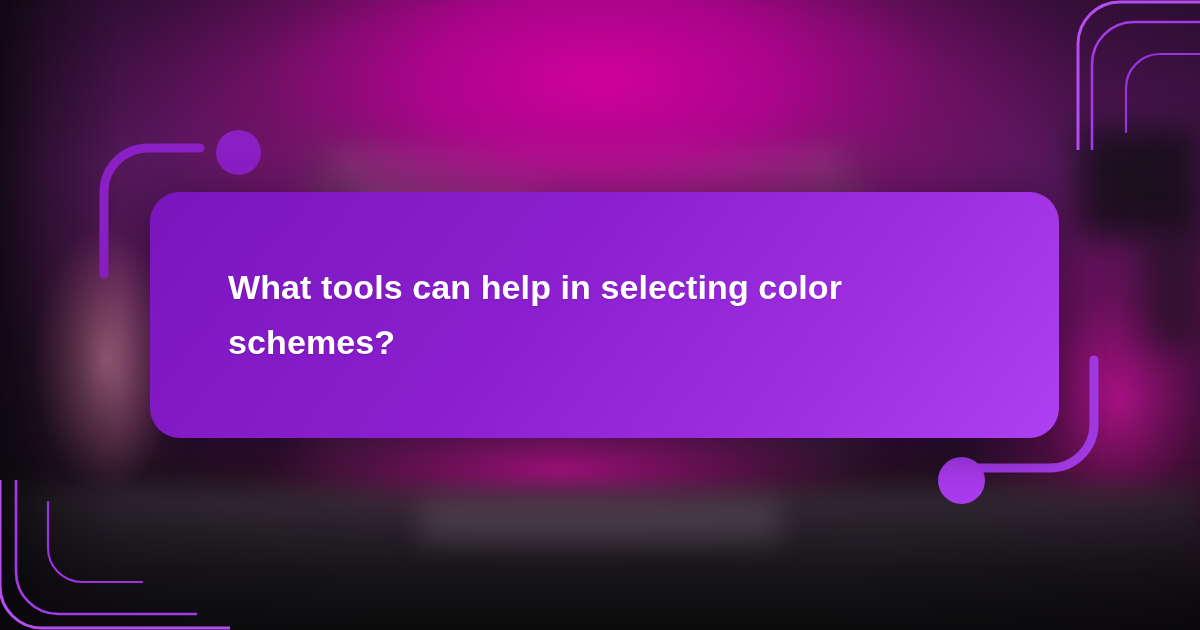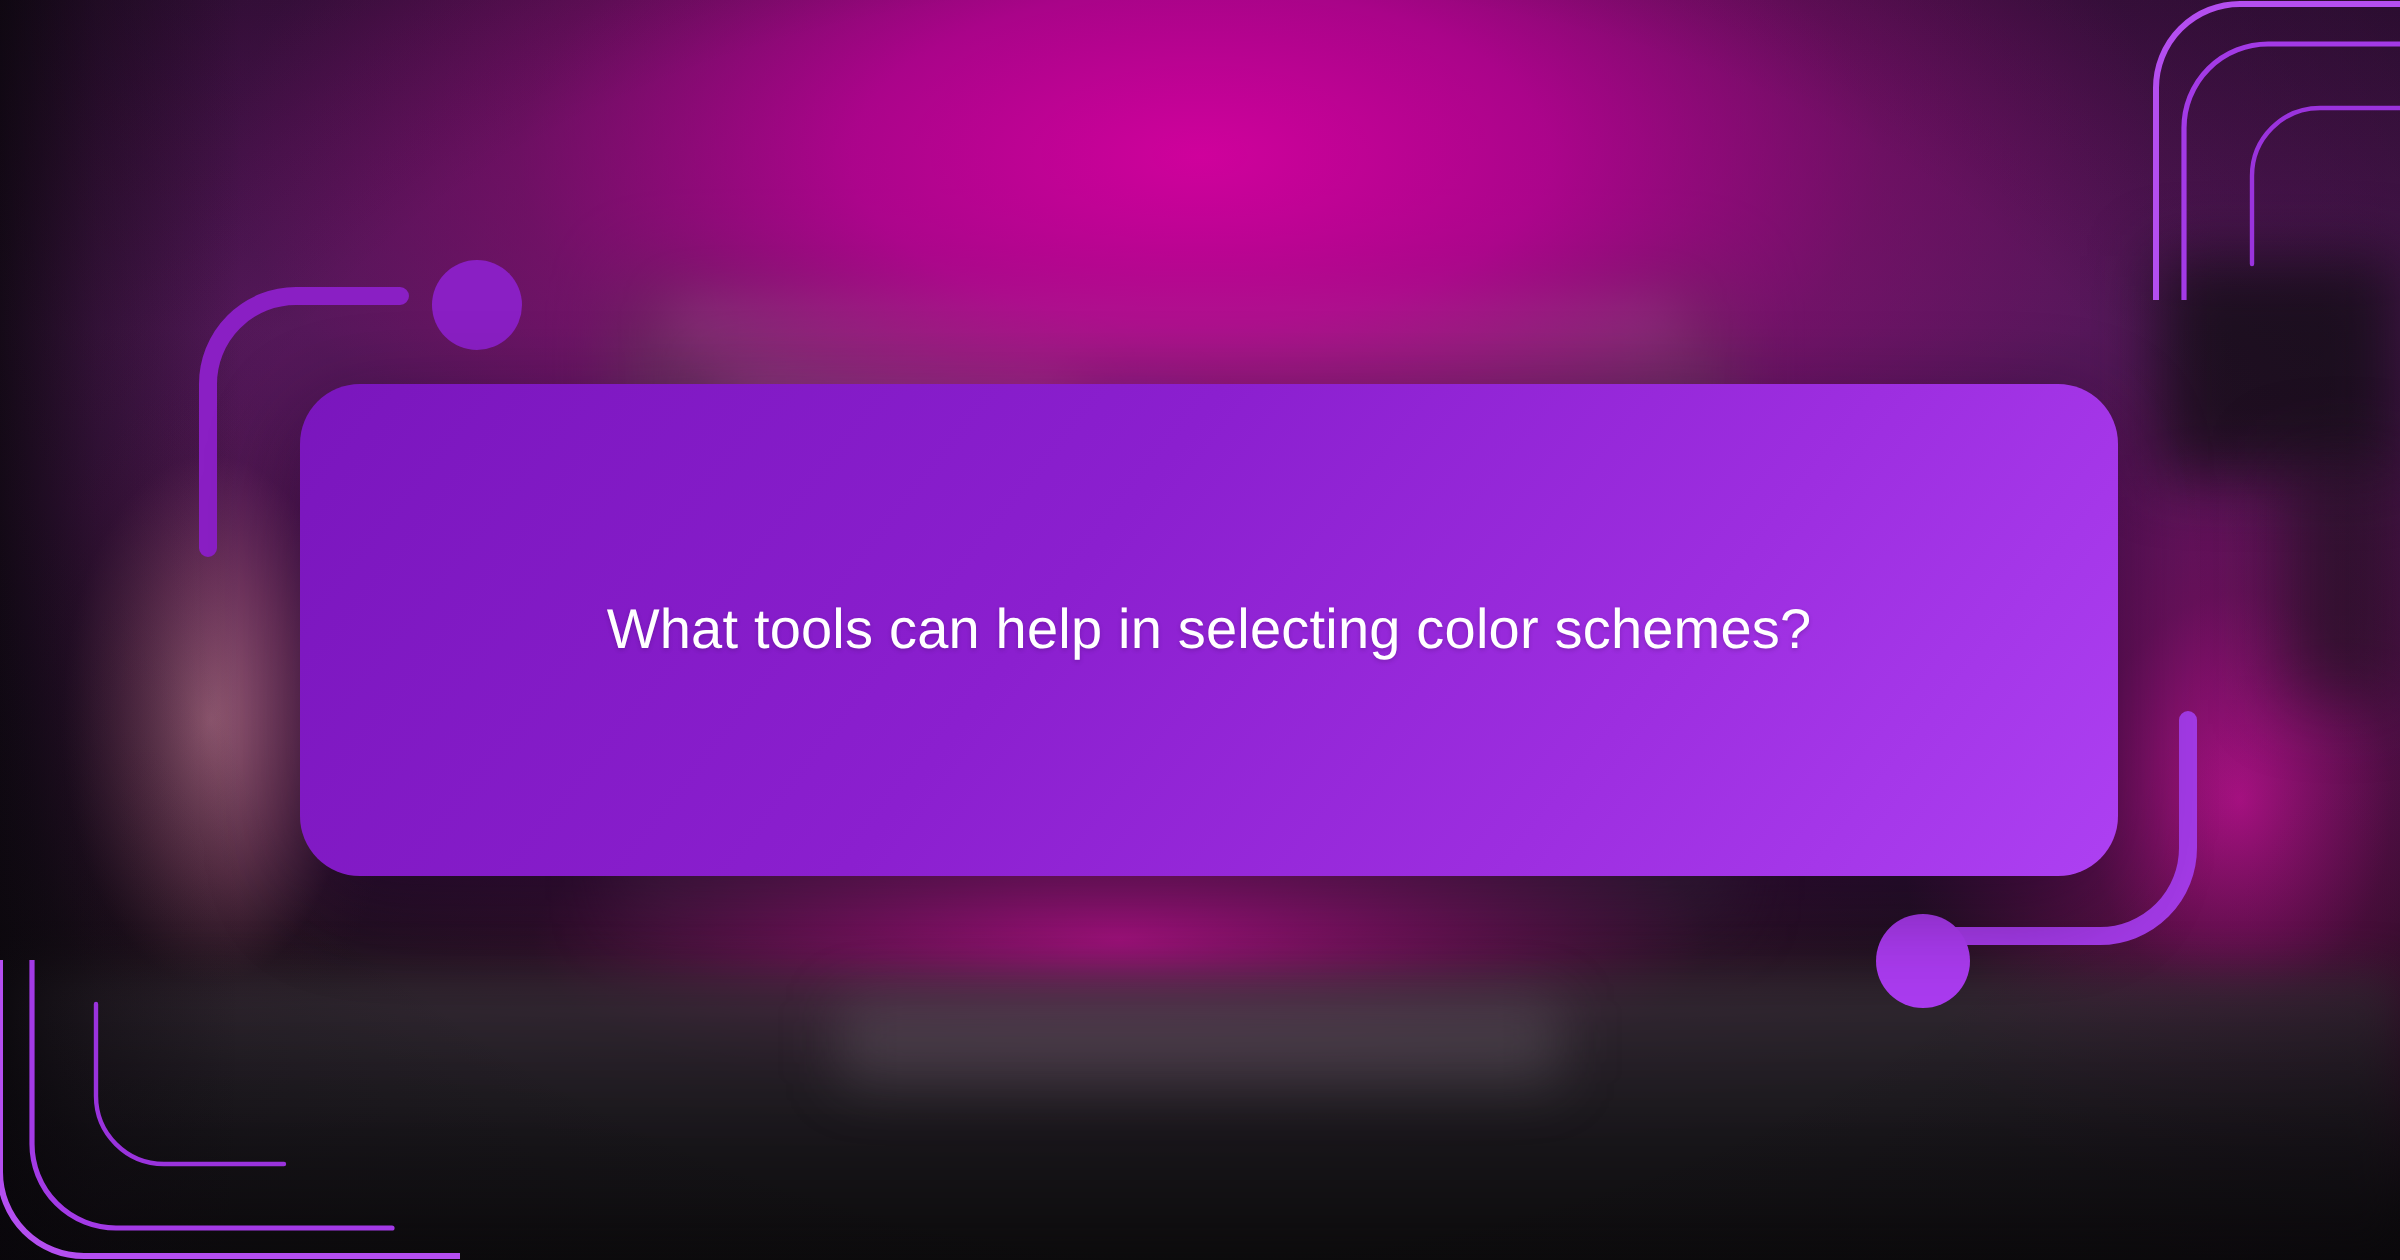--- a/index.html
+++ b/index.html
@@ -228,22 +228,22 @@
     background:linear-gradient(128deg, #7a16bd 0%, #8b1fcf 42%, #9d2ee0 72%, #ad40f2 100%);
     box-shadow:0 14px 46px rgba(28,0,44,0.42);
     display:flex;
     align-items:center;
     justify-content:center;
     padding:30px 78px;
   }
 
   .question-text {
     color:#ffffff;
-    font-size:28px;
-    font-weight:400;
+    font-size:34px;
+    font-weight:700;
     line-height:1.62;
     text-align:left;
     letter-spacing:0.1px;
     text-shadow:0 1px 2px rgba(50,0,70,0.22);
   }
 </style>
 </head>
 <body>
 
 <div class="canvas">

